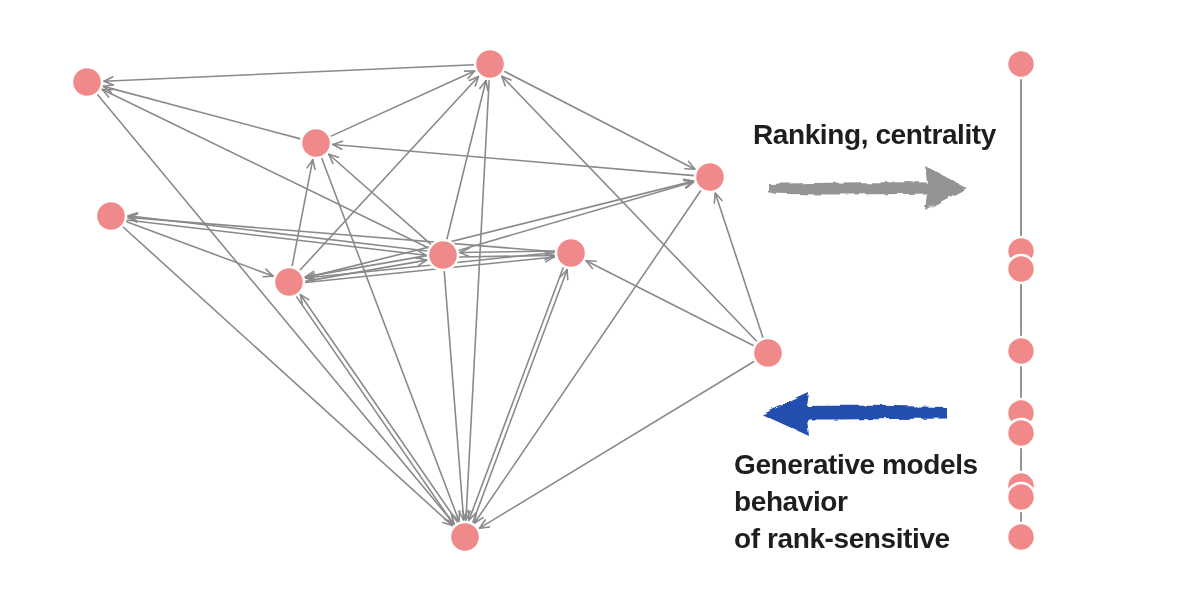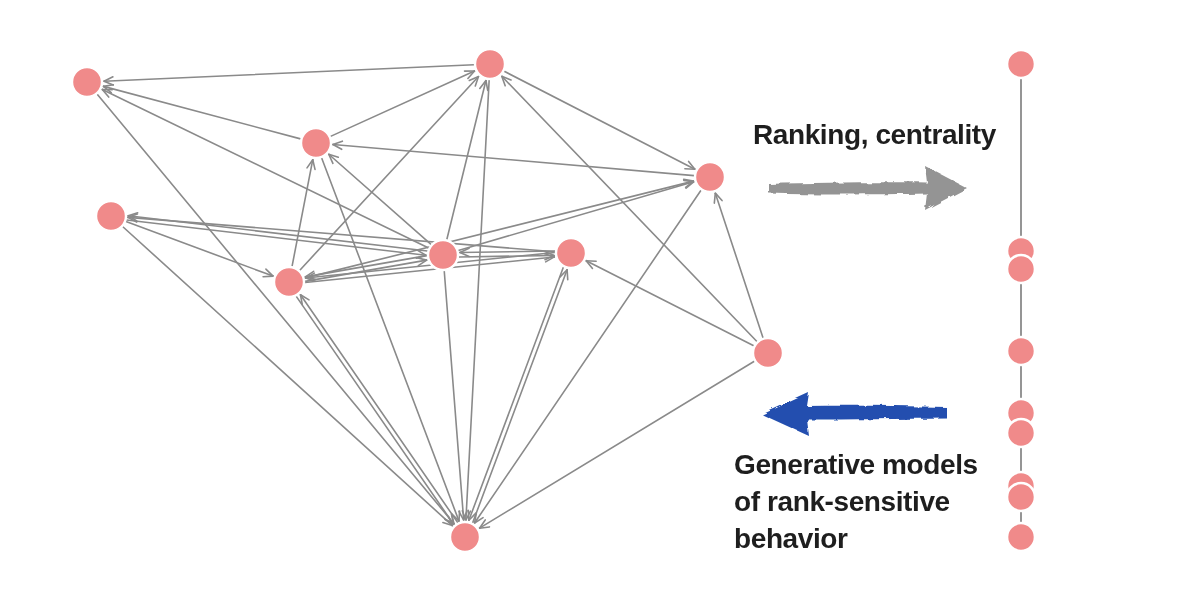--- a/index.html
+++ b/index.html
@@ -169,16 +169,16 @@
     </g>
 
     <path filter="url(#chalk)" opacity="0.95" style="fill:var(--gray-arrow);" d="M769,184 C820,182.5 880,182 927,182.5 L925,166 L967,188 L925,210 L927,193.5 C880,194.5 820,195 769,193.5 Z"></path>
     <path filter="url(#chalk)" opacity="0.97" style="fill:var(--blue-arrow);" d="M947,407 C900,406 850,405.5 807,406 L809,393 L762,414.5 L809,436 L807,419.5 C850,419.5 900,419 947,418.5 Z"></path>
   </svg>
 
   <div class="caption" id="ranking-label">Ranking, centrality</div>
 
   <div class="caption" id="generative-label">
     <div>Generative models</div>
+    <div>behavior</div>
     <div>of rank-sensitive</div>
-    <div>behavior</div>
   </div>
 </div>
 
 </body></html>

